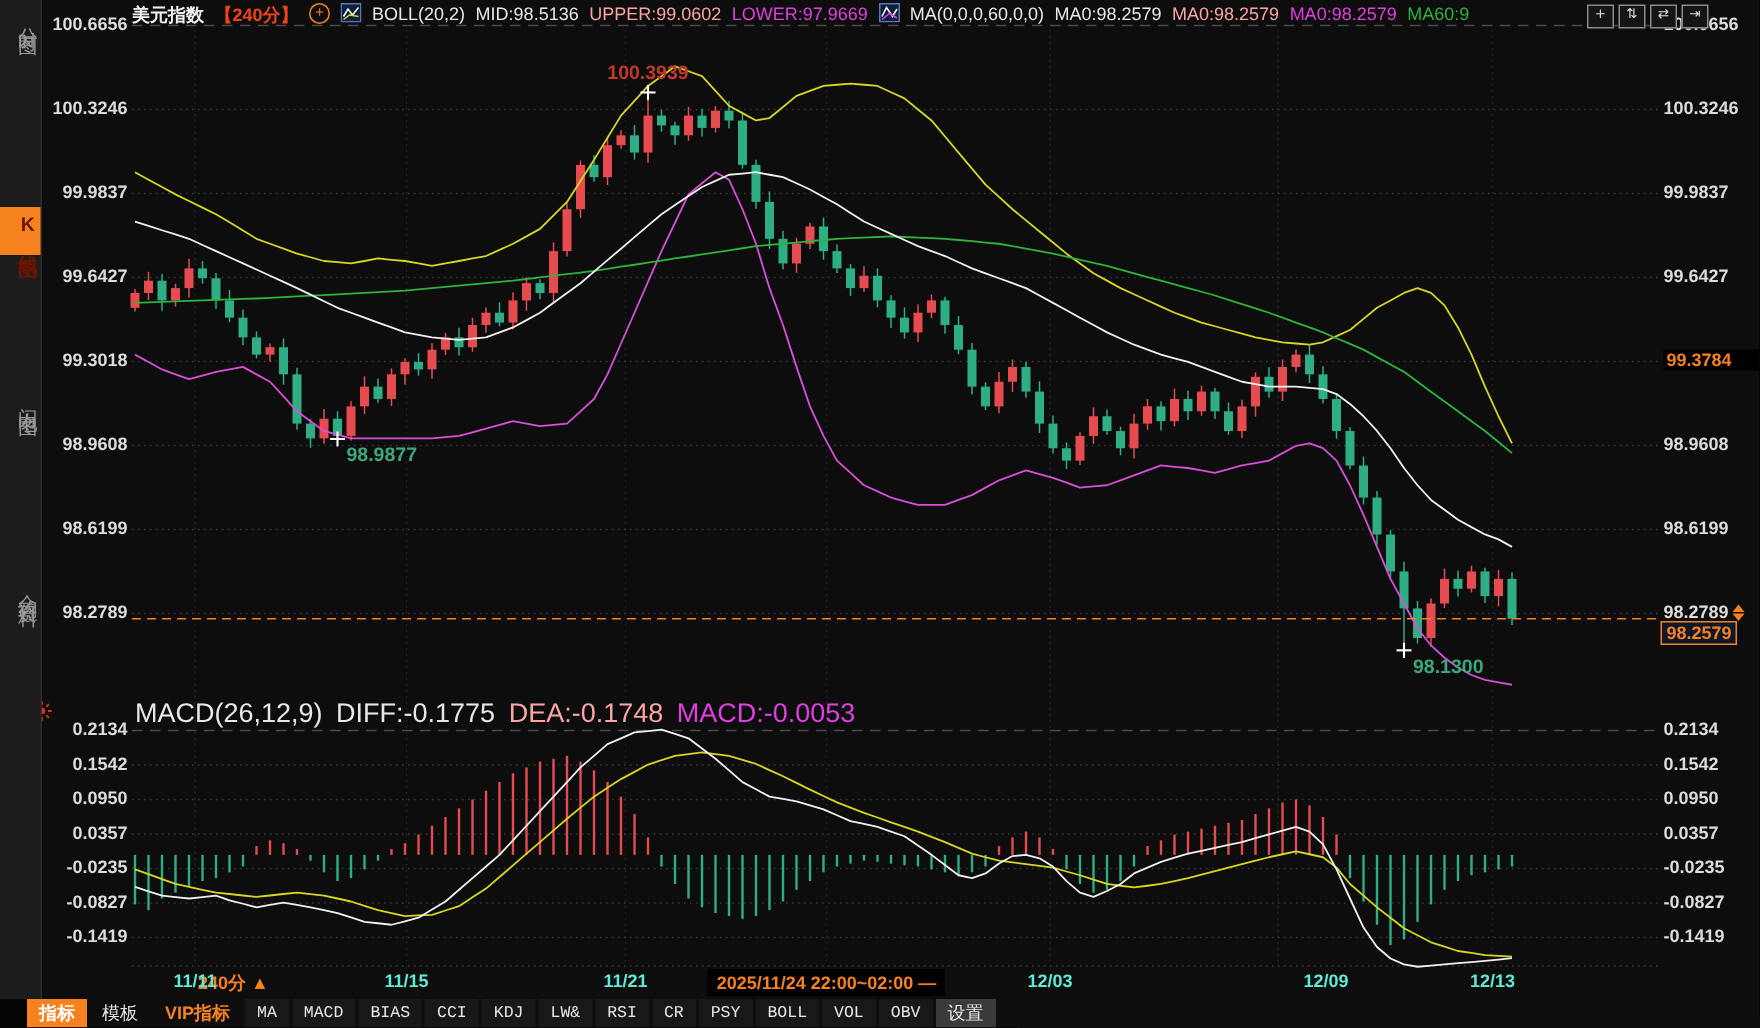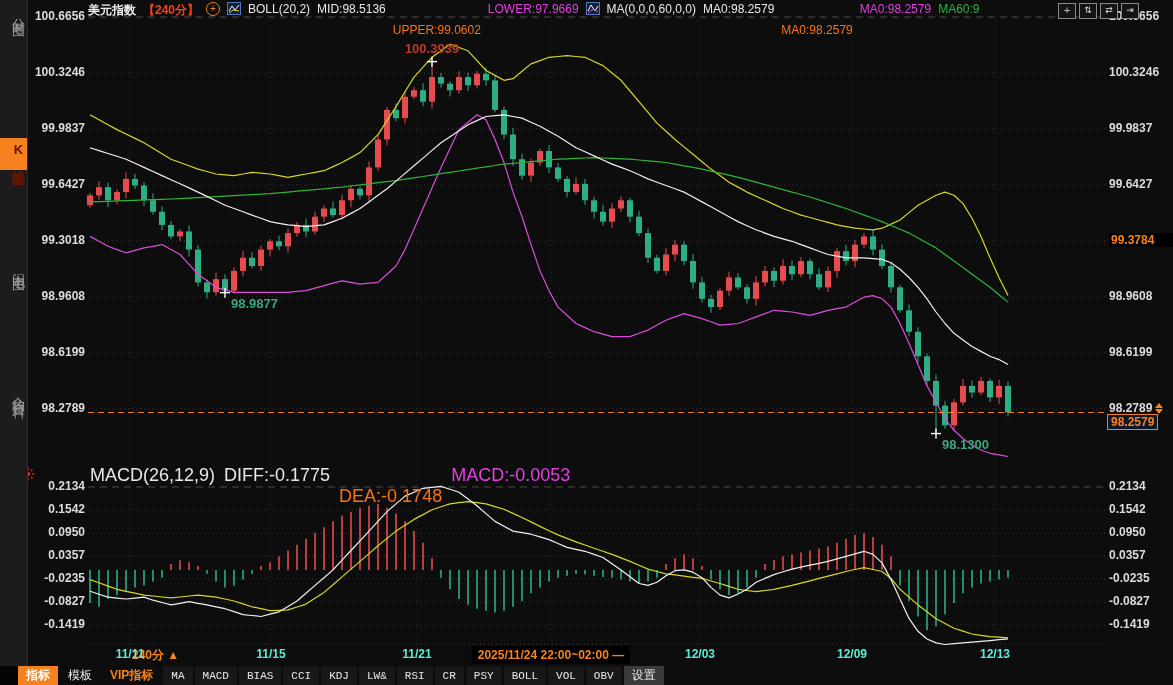--- a/index.html
+++ b/index.html
@@ -11,21 +11,21 @@
   .side-item{position:absolute;left:0;width:27px;writing-mode:vertical-rl;text-orientation:upright;
              font-size:13px;letter-spacing:3px;color:#9a9a9a;text-align:center;cursor:pointer;}
   .side-item.active{background:#f5821f;color:#6b1500;font-weight:700;padding:4px 0;left:0;width:27px;}
   
   .header{position:absolute;left:88px;top:2px;height:16px;display:flex;gap:7px;
           font-size:12px;color:#e8e8e8;white-space:nowrap;z-index:3;}
   .hdr-symbol{font-weight:700;color:#efefef;}
   .hdr-period{color:#f0431c;font-weight:700;}
   .plus-circle{display:inline-block;width:12px;height:12px;border:1px solid #f5821f;border-radius:50%;
                color:#f5821f;font-size:10px;line-height:11px;text-align:center;cursor:pointer;}
-  .c-yellow{color:#f97316;margin-top:21px;} .c-mag{color:#e040e0;} .c-green{color:#2eb33c;} .c-white{color:#e8e8e8;}
+  .c-yellow{color:#fca5a5;} .c-mag{color:#e040e0;} .c-green{color:#2eb33c;} .c-white{color:#e8e8e8;}
   .mini-ind{width:14px;height:13px;display:inline-block;cursor:pointer;}
   .top-icons{position:absolute;right:34px;top:3px;display:flex;gap:3px;z-index:5;}
   .ticon{width:16px;height:14px;border:1px solid #8a8a8a;background:#141414;color:#dedede;
          font-size:9px;line-height:13px;text-align:center;cursor:pointer;font-family:"DejaVu Sans",sans-serif;}
   
   .axis-label{position:absolute;font:700 12px "Liberation Sans",sans-serif;color:#dcdcdc;z-index:3;}
   .al-left{left:24px;width:61px;text-align:right;}
   .al-right{left:1109px;width:62px;text-align:left;}
   .badge-orange{color:#f5821f;background:#000;padding:0 2px;}
   .price-badge{position:absolute;left:1107px;top:414px;border:1px solid #f5821f;background:#0f172a;
@@ -524,21 +524,21 @@
     </svg>
   </div>
 
   <div class="date-row" id="date-row">
     <span class="period-left">240分 ▲</span>
   <span class="date-label" style="left: 130px;">11/11</span>
       <span class="date-label" style="left: 271px;">11/15</span>
       <span class="date-label" style="left: 417px;">11/21</span>
       <span class="date-highlight" style="left: 551px;">2025/11/24 22:00~02:00 —</span>
       <span class="date-label" style="left: 700px;">12/03</span>
-      <span class="date-label" style="left: 852px;">12/09</span>
+      <span class="date-label" style="left: 884px;">12/09</span>
       <span class="date-label" style="left: 995px;">12/13</span>
     </div>
 
   <div class="toolbar" id="toolbar">
     <div class="tb-spacer"></div>
   <div class="tb-item tab-active">指标</div>
       <div class="tb-item tab">模板</div>
       <div class="tb-item vip">VIP指标</div>
       <div class="tb-item mono">MA</div>
       <div class="tb-item mono">MACD</div>

